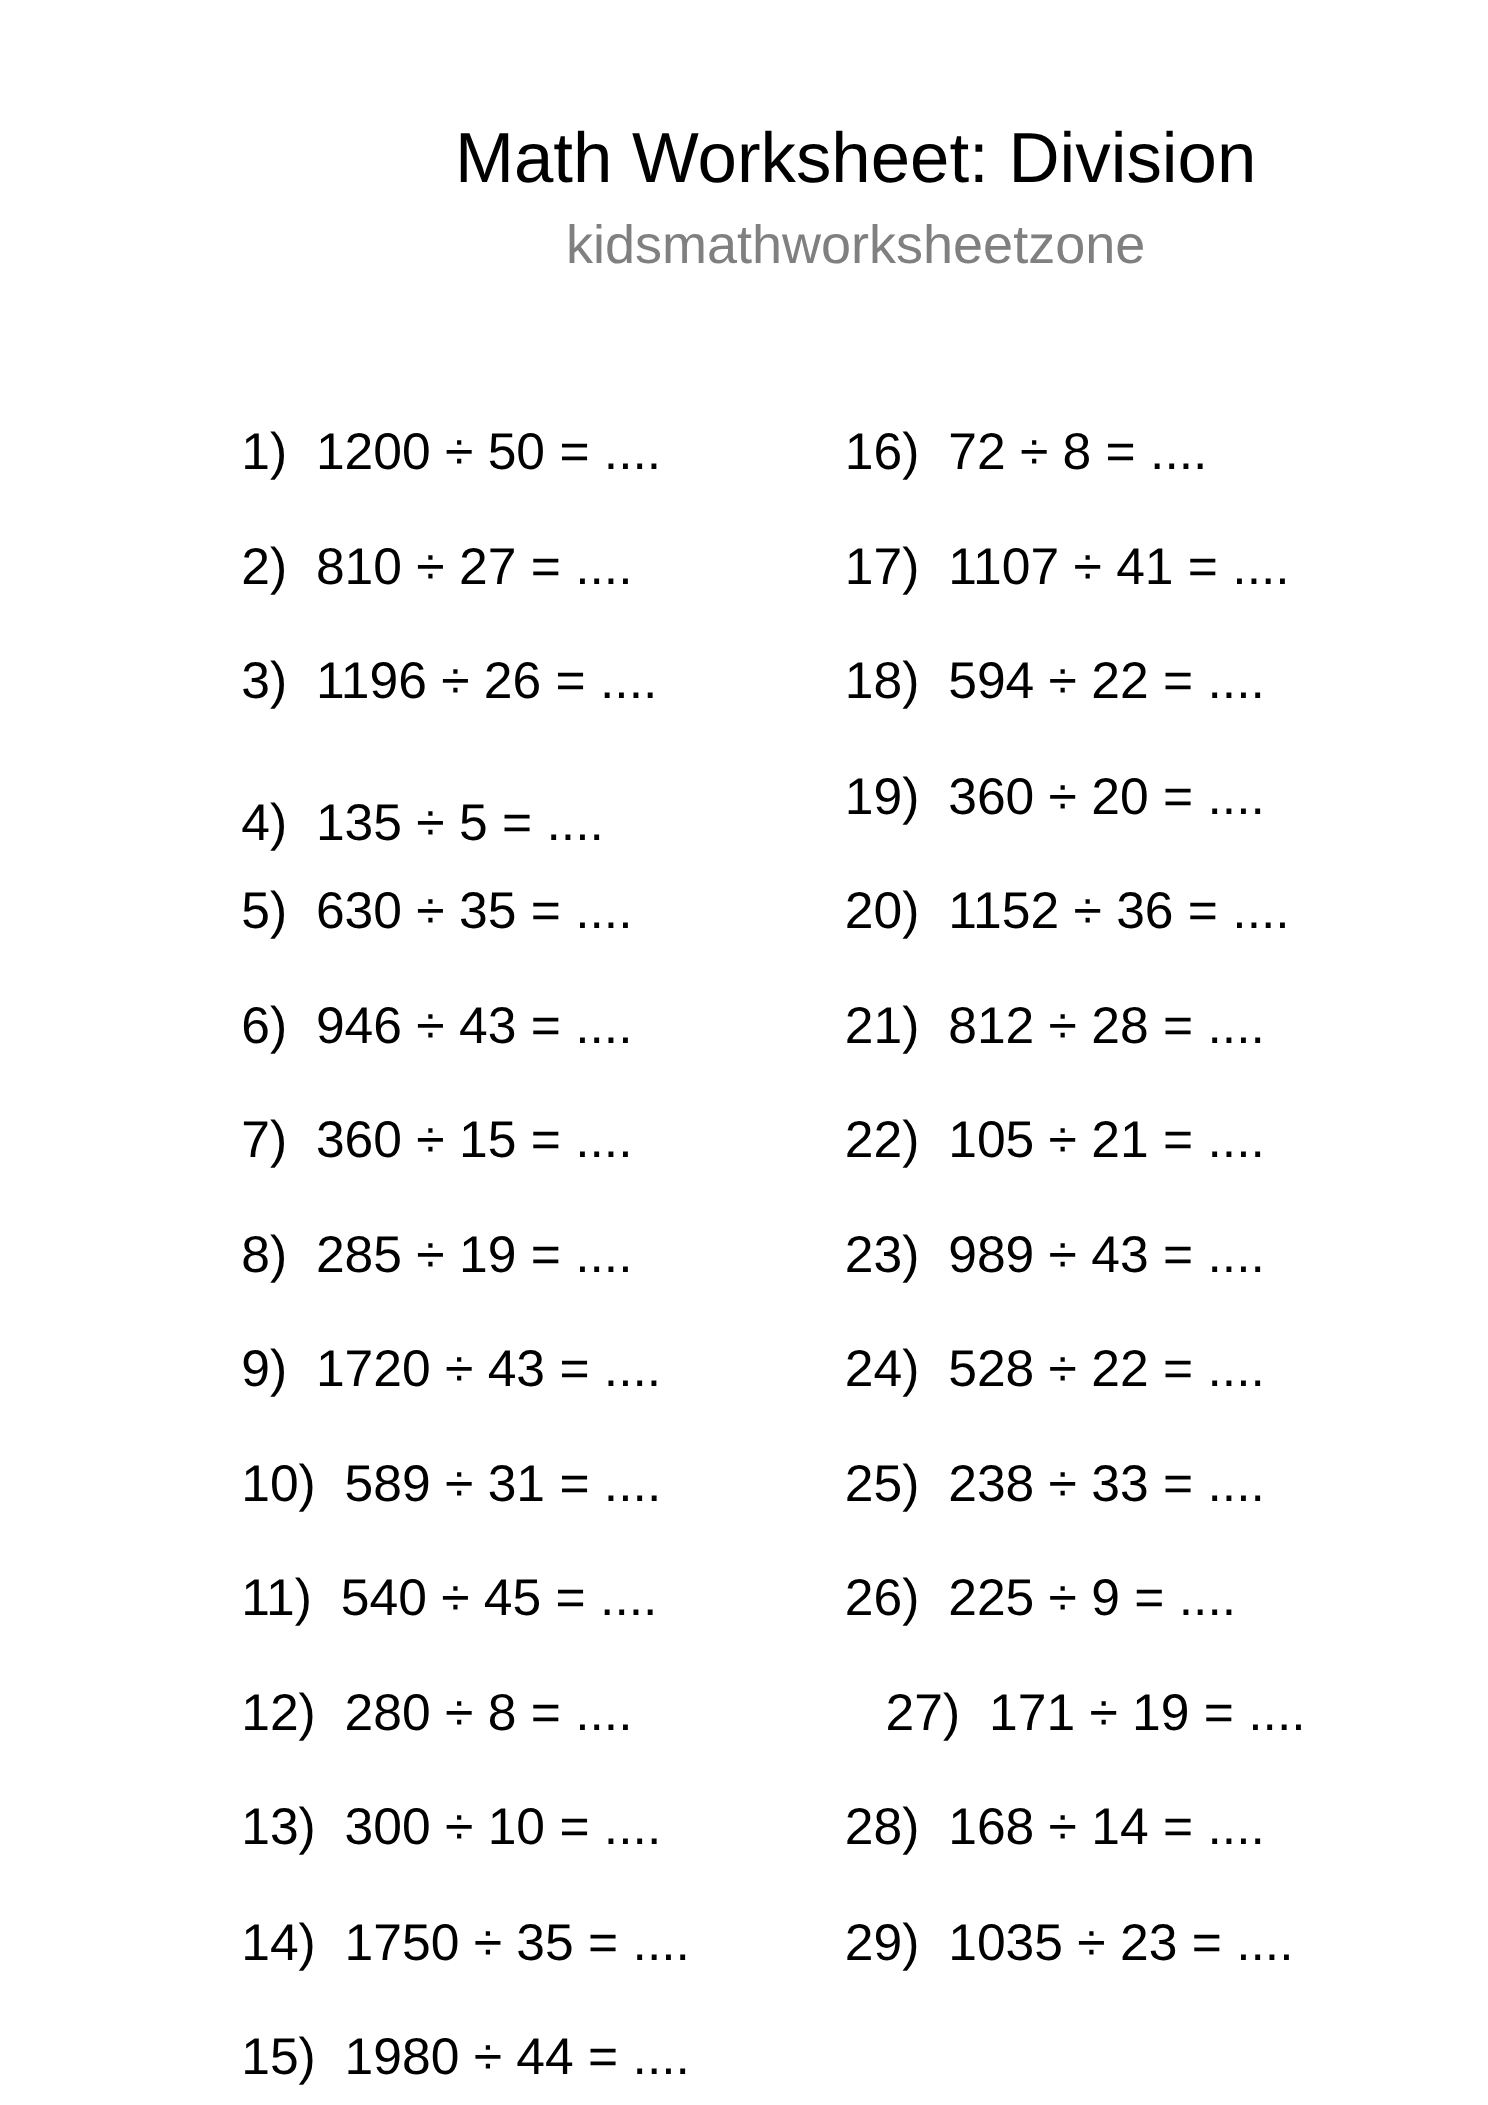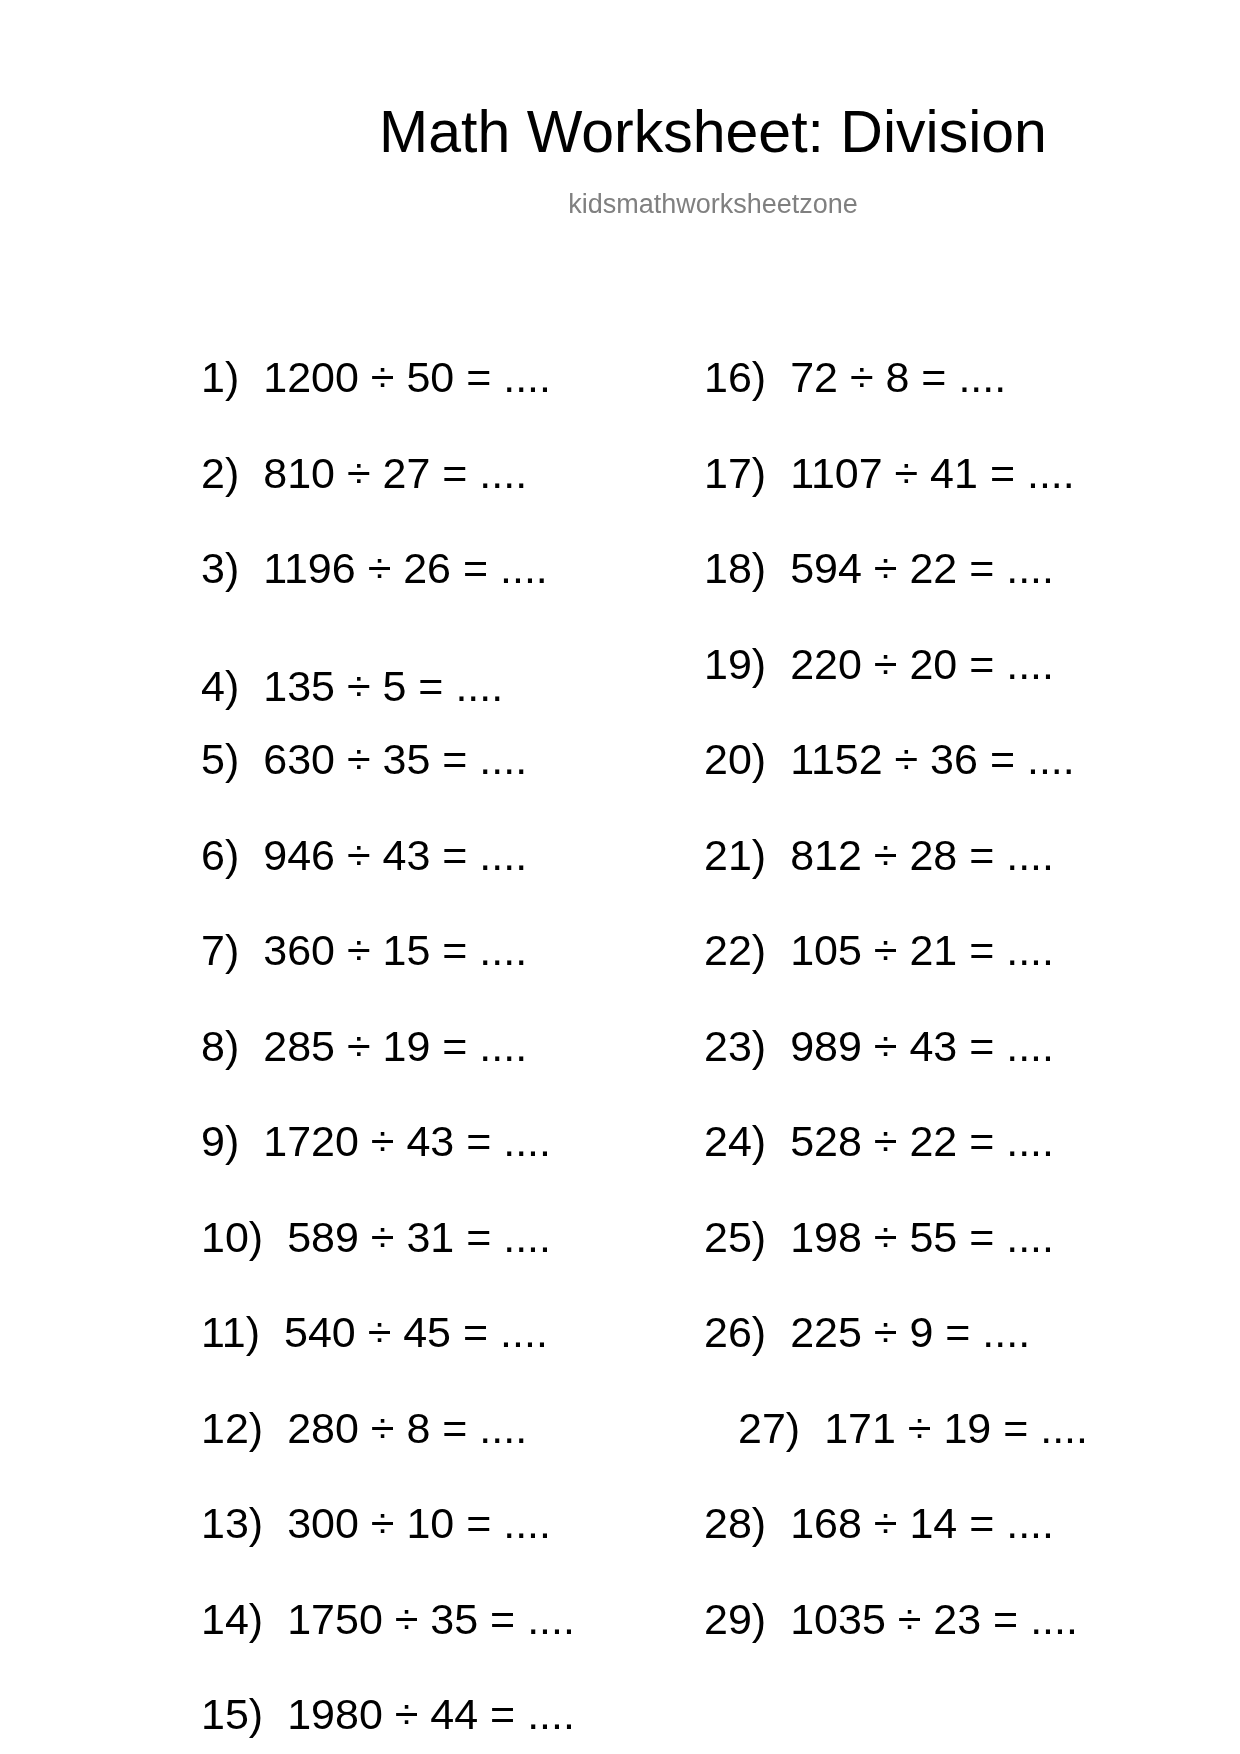--- a/index.html
+++ b/index.html
@@ -1,21 +1,21 @@
 <!DOCTYPE html>
 <html><head>
 <meta charset="utf-8">
 <style>
   html, body { margin: 0; padding: 0; background: #ffffff; }
   body { width: 1240px; height: 1754px; position: relative; overflow: hidden;
          font-family: "Liberation Sans", sans-serif; color: #000; }
   .title { position: absolute; left: 372px; top: 97px; width: 682px;
            font-size: 59px; line-height: 70px; white-space: nowrap; text-align: center; }
   .subtitle { position: absolute; left: 468px; top: 181px; width: 490px;
-              font-size: 27px; line-height: 46px; color: #808080; white-space: nowrap; text-align: center; }
+              font-size: 45px; line-height: 46px; color: #808080; white-space: nowrap; text-align: center; }
   .col { position: absolute; top: 0; }
   .col.left { left: 201px; }
   .col.right { left: 704px; }
   .problem { position: absolute; left: 0; white-space: nowrap;
              font-size: 43px; line-height: 50px; }
   .problem .num { display: inline-block; }
   .problem .expr { display: inline-block; margin-left: 24px; }
 </style>
 </head>
 <body>
@@ -37,24 +37,24 @@
     <div class="problem" style="top: 1307px;"><span class="num">11)</span><span class="expr">540 ÷ 45 = ....</span></div>
     <div class="problem" style="top: 1402.5px;"><span class="num">12)</span><span class="expr">280 ÷ 8 = ....</span></div>
     <div class="problem" style="top: 1498px;"><span class="num">13)</span><span class="expr">300 ÷ 10 = ....</span></div>
     <div class="problem" style="top: 1593.5px;"><span class="num">14)</span><span class="expr">1750 ÷ 35 = ....</span></div>
     <div class="problem" style="top: 1689px;"><span class="num">15)</span><span class="expr">1980 ÷ 44 = ....</span></div>
   </div>
 <div class="col right">
     <div class="problem" style="top: 352px;"><span class="num">16)</span><span class="expr">72 ÷ 8 = ....</span></div>
     <div class="problem" style="top: 447.5px;"><span class="num">17)</span><span class="expr">1107 ÷ 41 = ....</span></div>
     <div class="problem" style="top: 543px;"><span class="num">18)</span><span class="expr">594 ÷ 22 = ....</span></div>
-    <div class="problem" style="top: 638.5px;"><span class="num">19)</span><span class="expr">220 ÷ 20 = ....</span></div>
+    <div class="problem" style="top: 638.5px;"><span class="num">19)</span><span class="expr">360 ÷ 20 = ....</span></div>
     <div class="problem" style="top: 734px;"><span class="num">20)</span><span class="expr">1152 ÷ 36 = ....</span></div>
     <div class="problem" style="top: 829.5px;"><span class="num">21)</span><span class="expr">812 ÷ 28 = ....</span></div>
     <div class="problem" style="top: 925px;"><span class="num">22)</span><span class="expr">105 ÷ 21 = ....</span></div>
     <div class="problem" style="top: 1020.5px;"><span class="num">23)</span><span class="expr">989 ÷ 43 = ....</span></div>
     <div class="problem" style="top: 1116px;"><span class="num">24)</span><span class="expr">528 ÷ 22 = ....</span></div>
-    <div class="problem" style="top: 1211.5px;"><span class="num">25)</span><span class="expr">198 ÷ 55 = ....</span></div>
+    <div class="problem" style="top: 1211.5px;"><span class="num">25)</span><span class="expr">238 ÷ 33 = ....</span></div>
     <div class="problem" style="top: 1307px;"><span class="num">26)</span><span class="expr">225 ÷ 9 = ....</span></div>
     <div class="problem" style="top: 1402.5px; margin-left: 34px;"><span class="num">27)</span><span class="expr">171 ÷ 19 = ....</span></div>
     <div class="problem" style="top: 1498px;"><span class="num">28)</span><span class="expr">168 ÷ 14 = ....</span></div>
     <div class="problem" style="top: 1593.5px;"><span class="num">29)</span><span class="expr">1035 ÷ 23 = ....</span></div>
   </div>
 
 </body></html>

